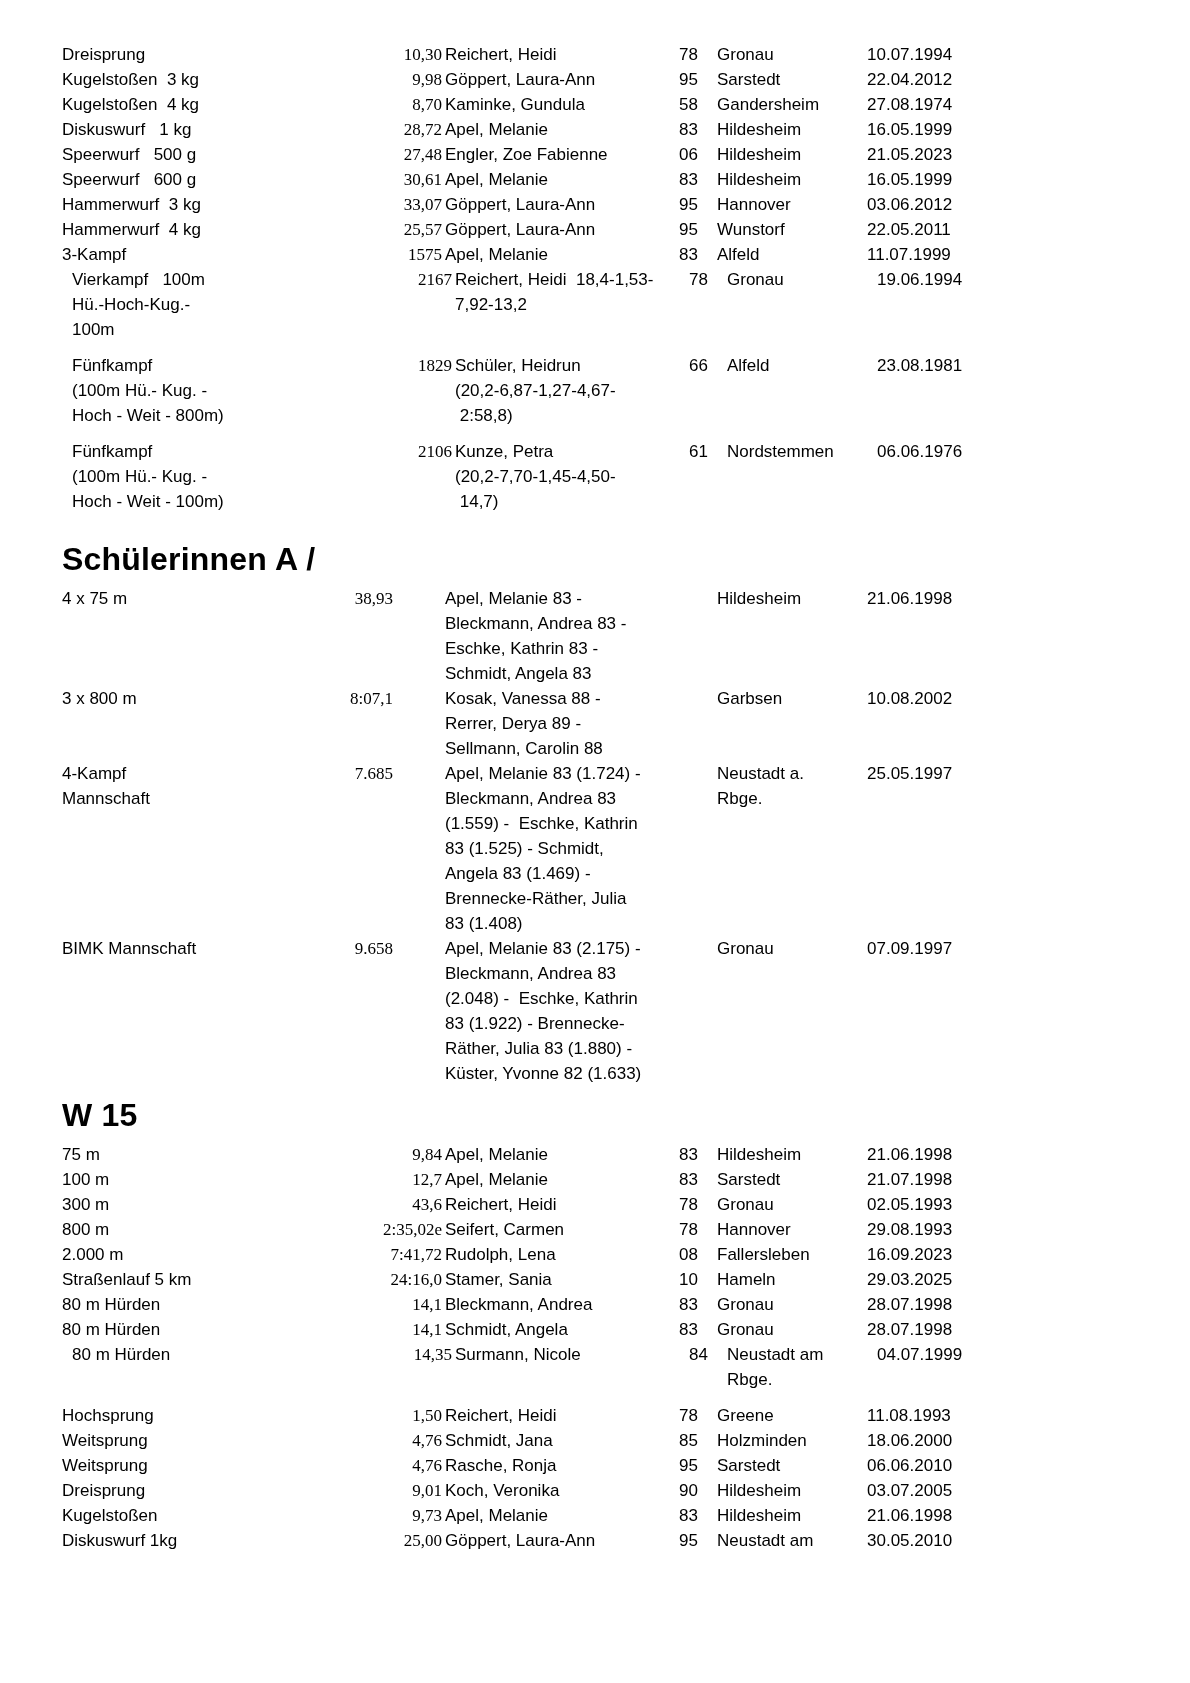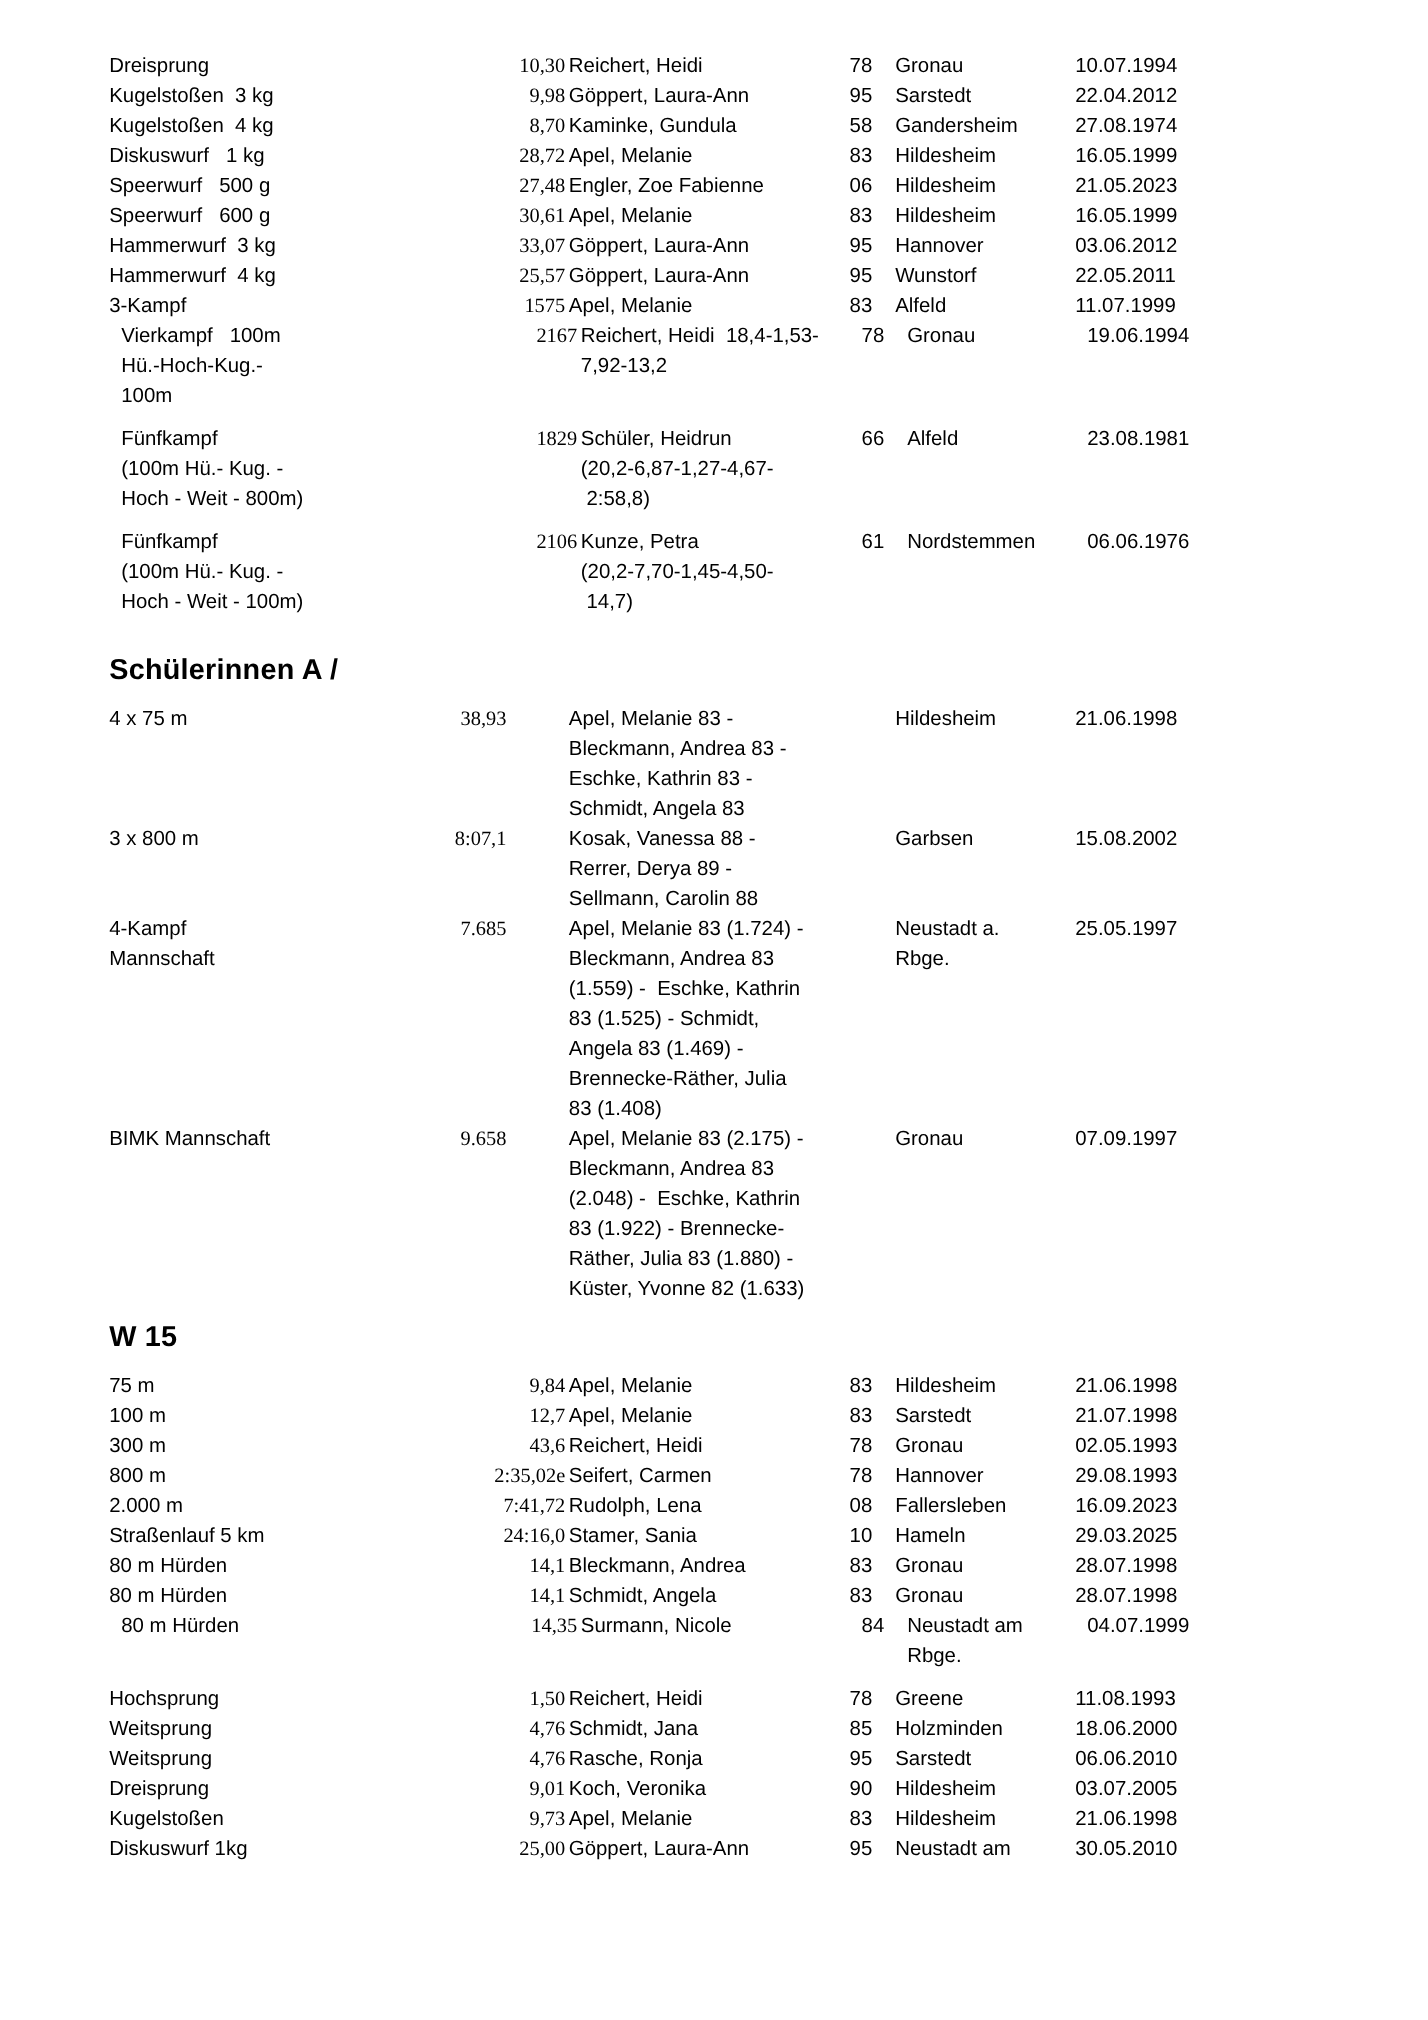--- a/index.html
+++ b/index.html
@@ -2,34 +2,34 @@
 <html><head>
 <meta charset="utf-8">
 <style>
   html, body { margin: 0; padding: 0; background: #ffffff; }
   .page {
     position: relative;
     width: 1056px;
     min-height: 1683px;
     box-sizing: border-box;
     background: #ffffff;
-    padding: 42px 148px 30px 91px;
+    padding: 42px 148px 30px 62px;
     font-family: "Liberation Sans", "DejaVu Sans", sans-serif;
     font-size: 17px;
     line-height: 25px;
     color: #000000;
     overflow: hidden;
   }
   .section { margin: 0; }
   .sec-1 { margin-top: 30px; }
   .sec-2 { margin-top: 14px; }
   .heading-row {
     display: grid;
     grid-template-columns: 383px 1fr;
-    font-size: 24px;
+    font-size: 32px;
     font-weight: bold;
     line-height: 30px;
     margin: 0 0 12px 0;
     letter-spacing: 0.2px;
   }
   .row {
     display: grid;
     grid-template-columns: 255px 125px 237px 38px 150px 1fr;
     align-items: start;
   }
@@ -189,21 +189,21 @@
 
 
   <div class="row">
     <div class="cell c-event">3 x 800 m</div>
     <div class="cell c-perf">8:07,1</div>
     <div class="cell c-name">Kosak, Vanessa 88 -
 Rerrer, Derya 89 -
 Sellmann, Carolin 88</div>
 
     <div class="cell c-city">Garbsen</div>
-    <div class="cell c-date">15.08.2002</div>
+    <div class="cell c-date">10.08.2002</div>
   </div>
 
   <div class="row">
     <div class="cell c-event">4-Kampf
 Mannschaft</div>
     <div class="cell c-perf">7.685</div>
     <div class="cell c-name">Apel, Melanie 83 (1.724) -
 Bleckmann, Andrea 83
 (1.559) -  Eschke, Kathrin
 83 (1.525) - Schmidt,

